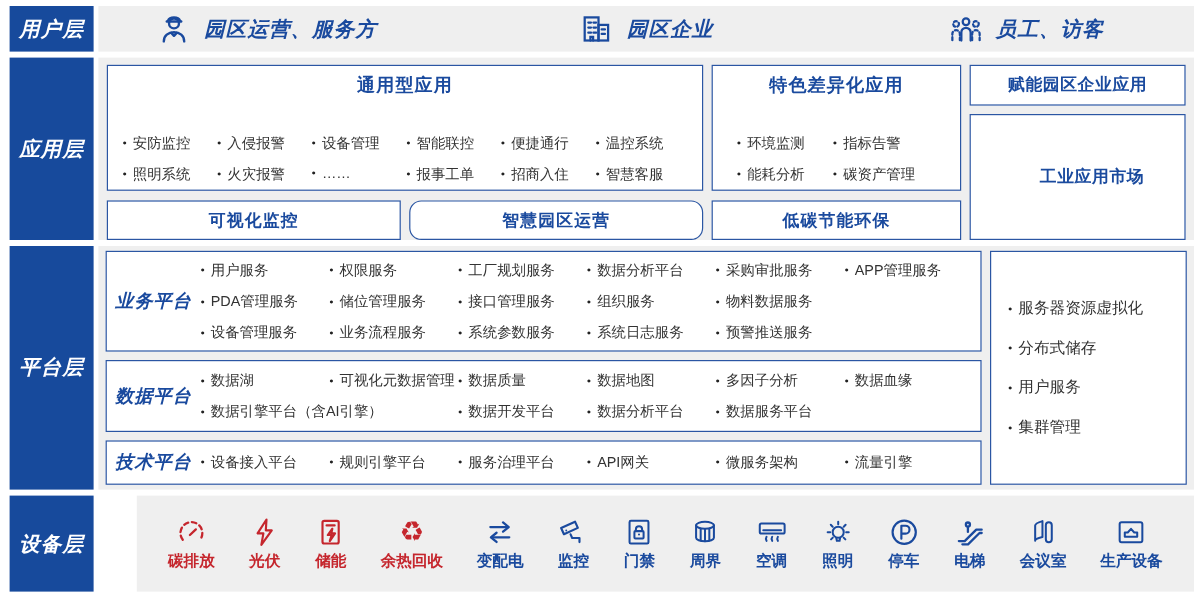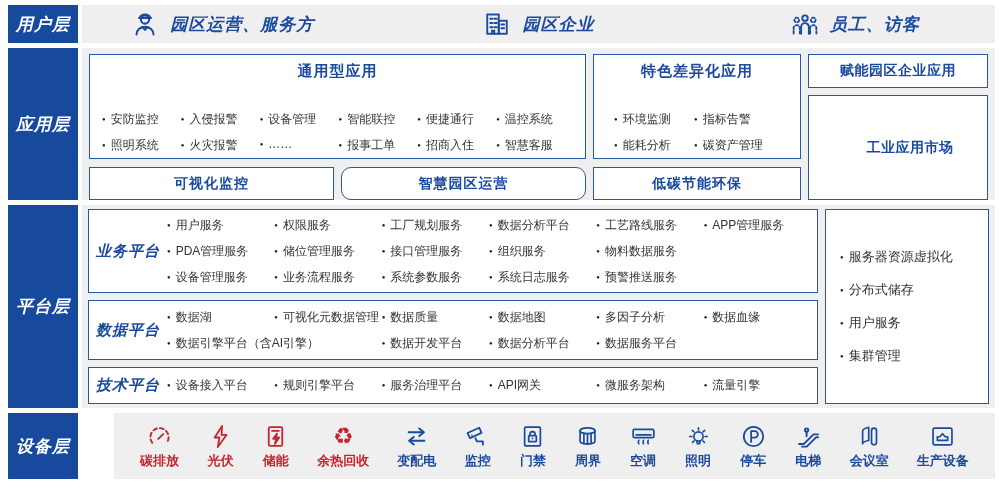--- a/index.html
+++ b/index.html
@@ -37,21 +37,21 @@
   .l-platform .layer-content{padding:4px 6px;display:flex;gap:7px;}
   .plat-left{flex:1;display:flex;flex-direction:column;gap:7px;min-width:0;}
   .sec{display:flex;align-items:center;}
   .sec-biz{height:84px;} .sec-data{height:60px;align-items:center;} .sec-tech{height:37px;}
   .sec-title{flex:none;width:78px;text-align:center;color:#1a4a9e;font-size:15px;font-weight:bold;font-style:italic;letter-spacing:1px;}
   .sec-rows{flex:1;display:flex;flex-direction:column;gap:9px;padding-right:6px;min-width:0;}
   .srow{display:grid;grid-template-columns:repeat(6,1fr);}
   .infra{flex:none;width:164px;display:flex;flex-direction:column;justify-content:center;gap:15px;padding-left:14px;box-sizing:border-box;}
   .infra .bi{font-size:13px;}
   
-  .l-device{height:66px;gap:36px;}
+  .l-device{height:80px;gap:36px;}
   .l-device .layer-content{display:flex;align-items:center;justify-content:space-between;padding:0 26px;}
   .dev{display:flex;flex-direction:column;align-items:center;gap:2px;}
   .dev .dlabel{font-size:13px;font-weight:bold;white-space:nowrap;}
   .dev.red{color:#c5262d;} .dev.blue{color:#1a4a9e;}
   .dicon{width:27px;height:27px;display:block;}
   .glyph{font-size:23px;line-height:27px;height:27px;font-weight:normal;}
   svg{display:block;}
 </style>
 </head>
 <body>
@@ -148,21 +148,21 @@
     <div class="layer-content">
       <div class="plat-left">
         <div class="wbox sec sec-biz">
           <div class="sec-title">业务平台</div>
           <div class="sec-rows">
             <div class="srow">
                 <span class="bi">用户服务</span>
                 <span class="bi">权限服务</span>
                 <span class="bi">工厂规划服务</span>
                 <span class="bi">数据分析平台</span>
-                <span class="bi">工艺路线服务</span>
+                <span class="bi">采购审批服务</span>
                 <span class="bi">APP管理服务</span>
               </div>
             <div class="srow">
                 <span class="bi">PDA管理服务</span>
                 <span class="bi">储位管理服务</span>
                 <span class="bi">接口管理服务</span>
                 <span class="bi">组织服务</span>
                 <span class="bi">物料数据服务</span>
               </div>
             <div class="srow">

